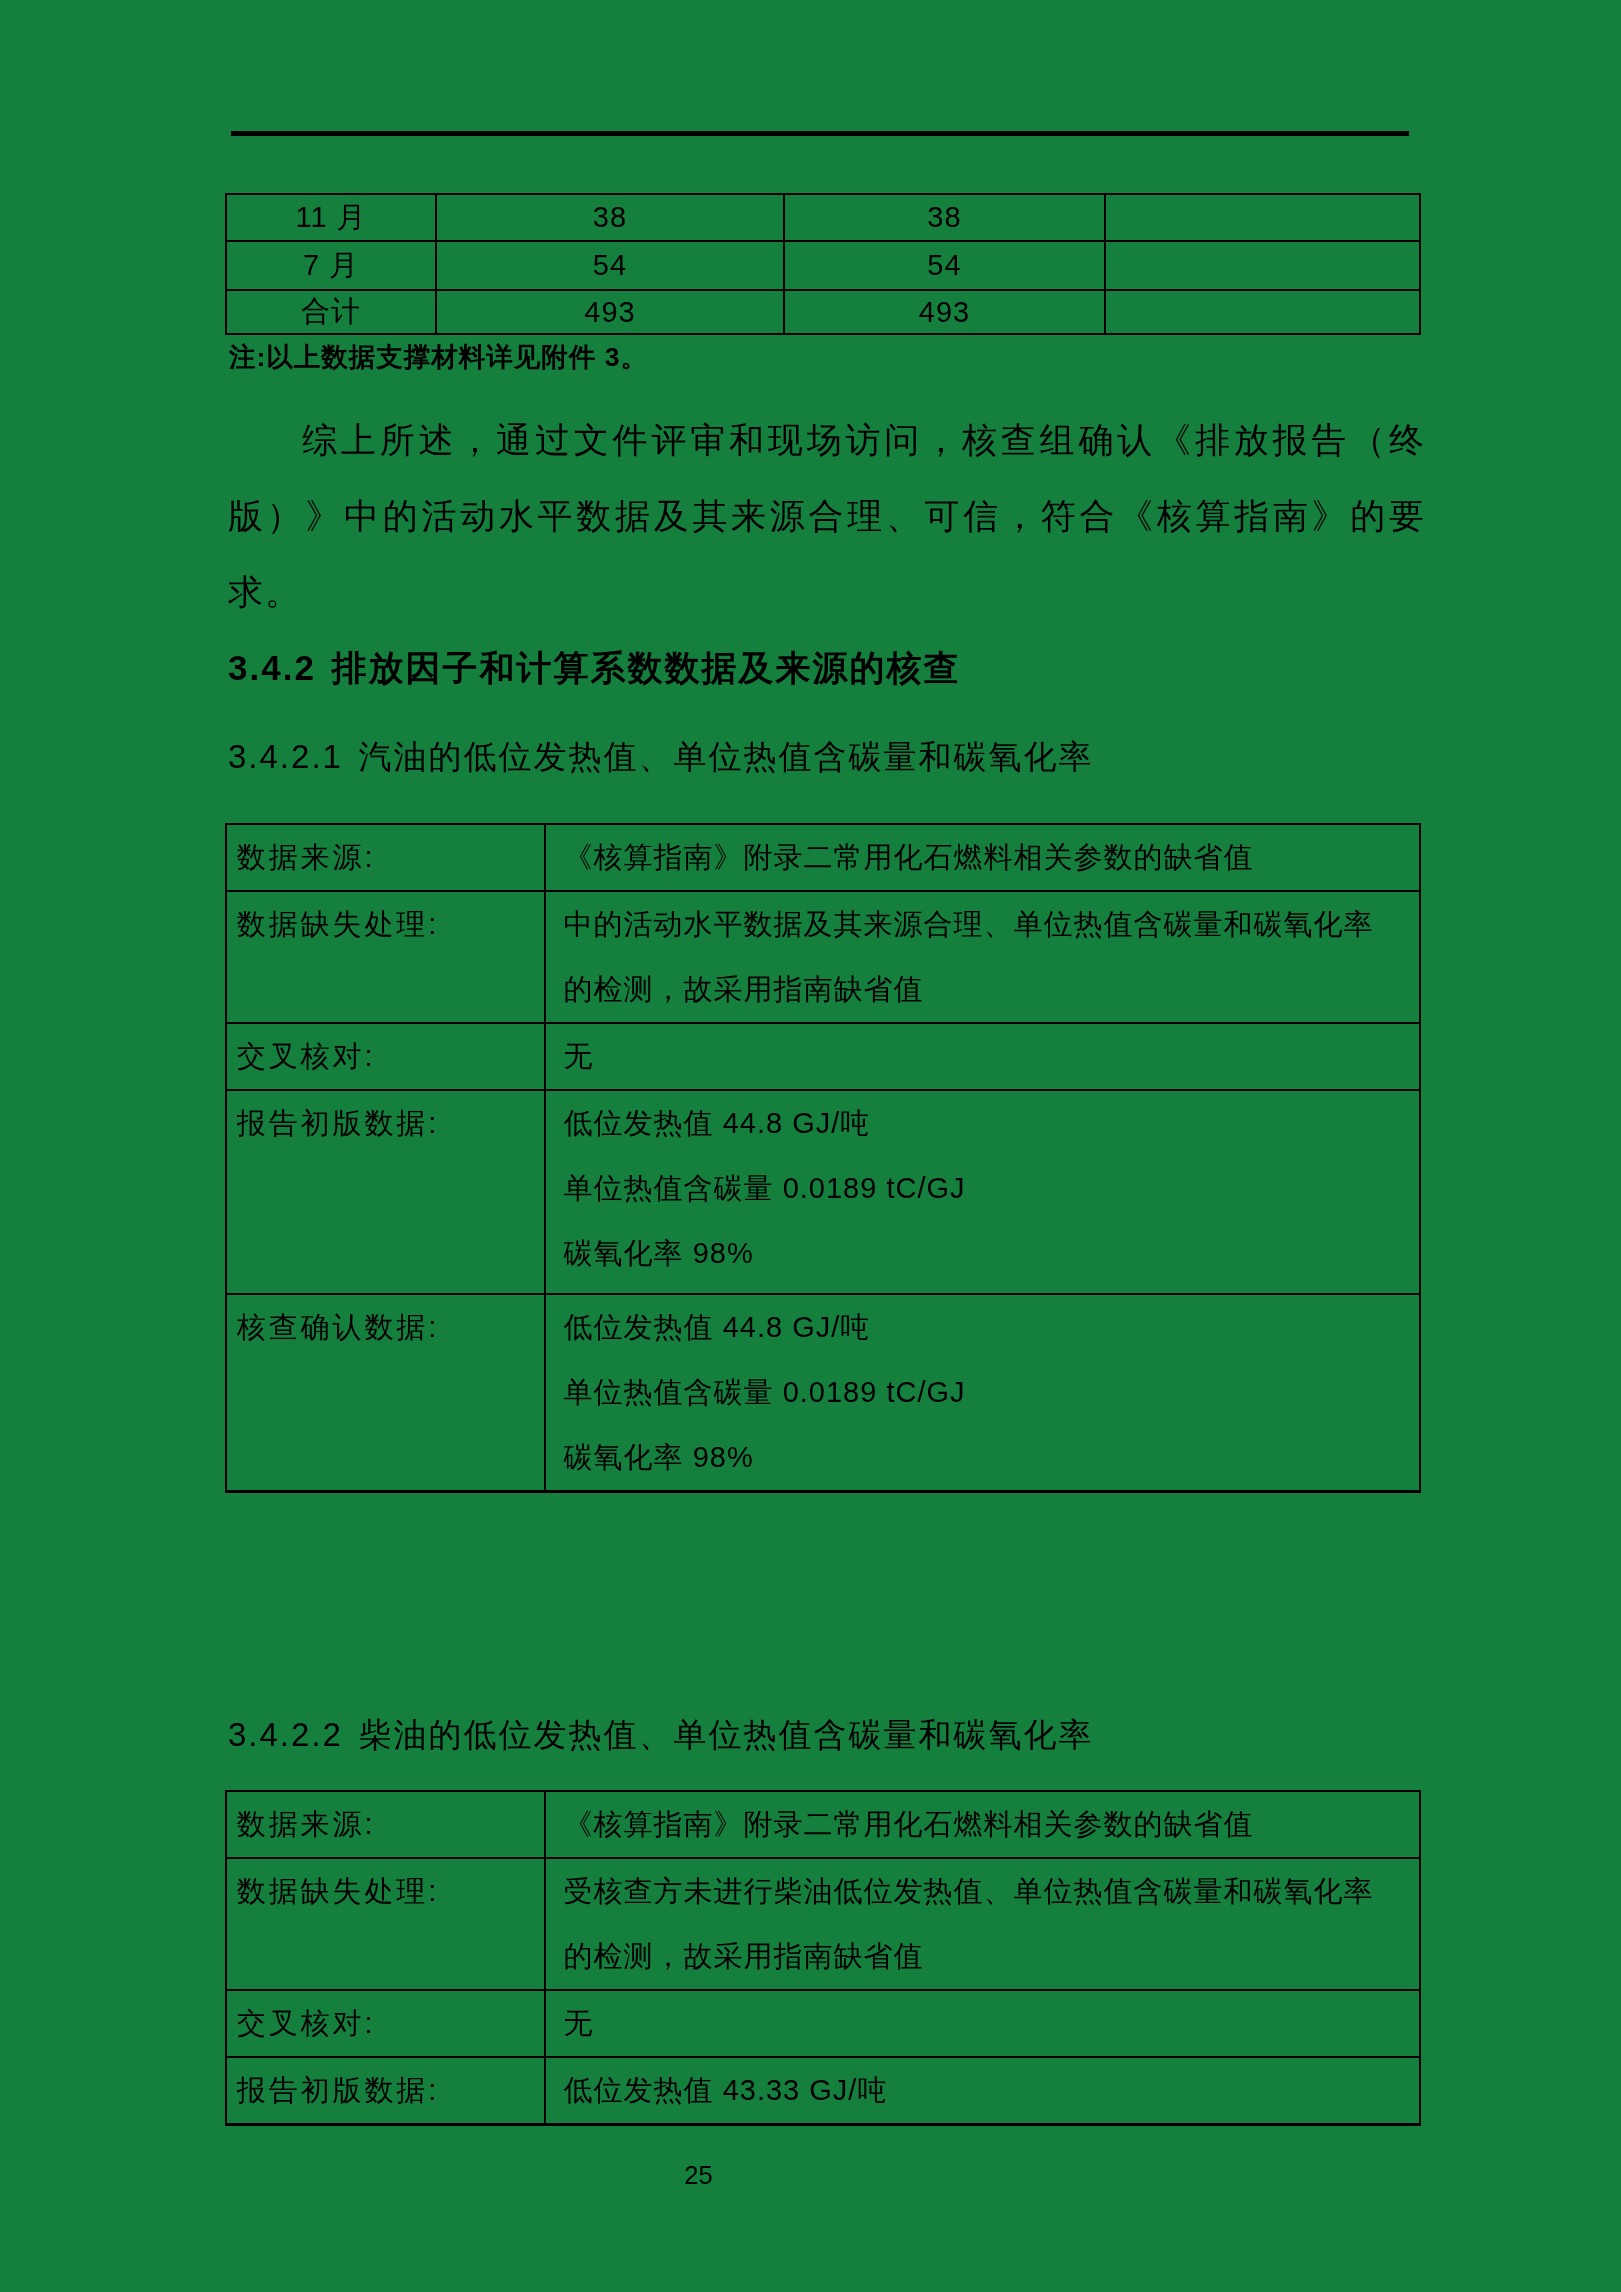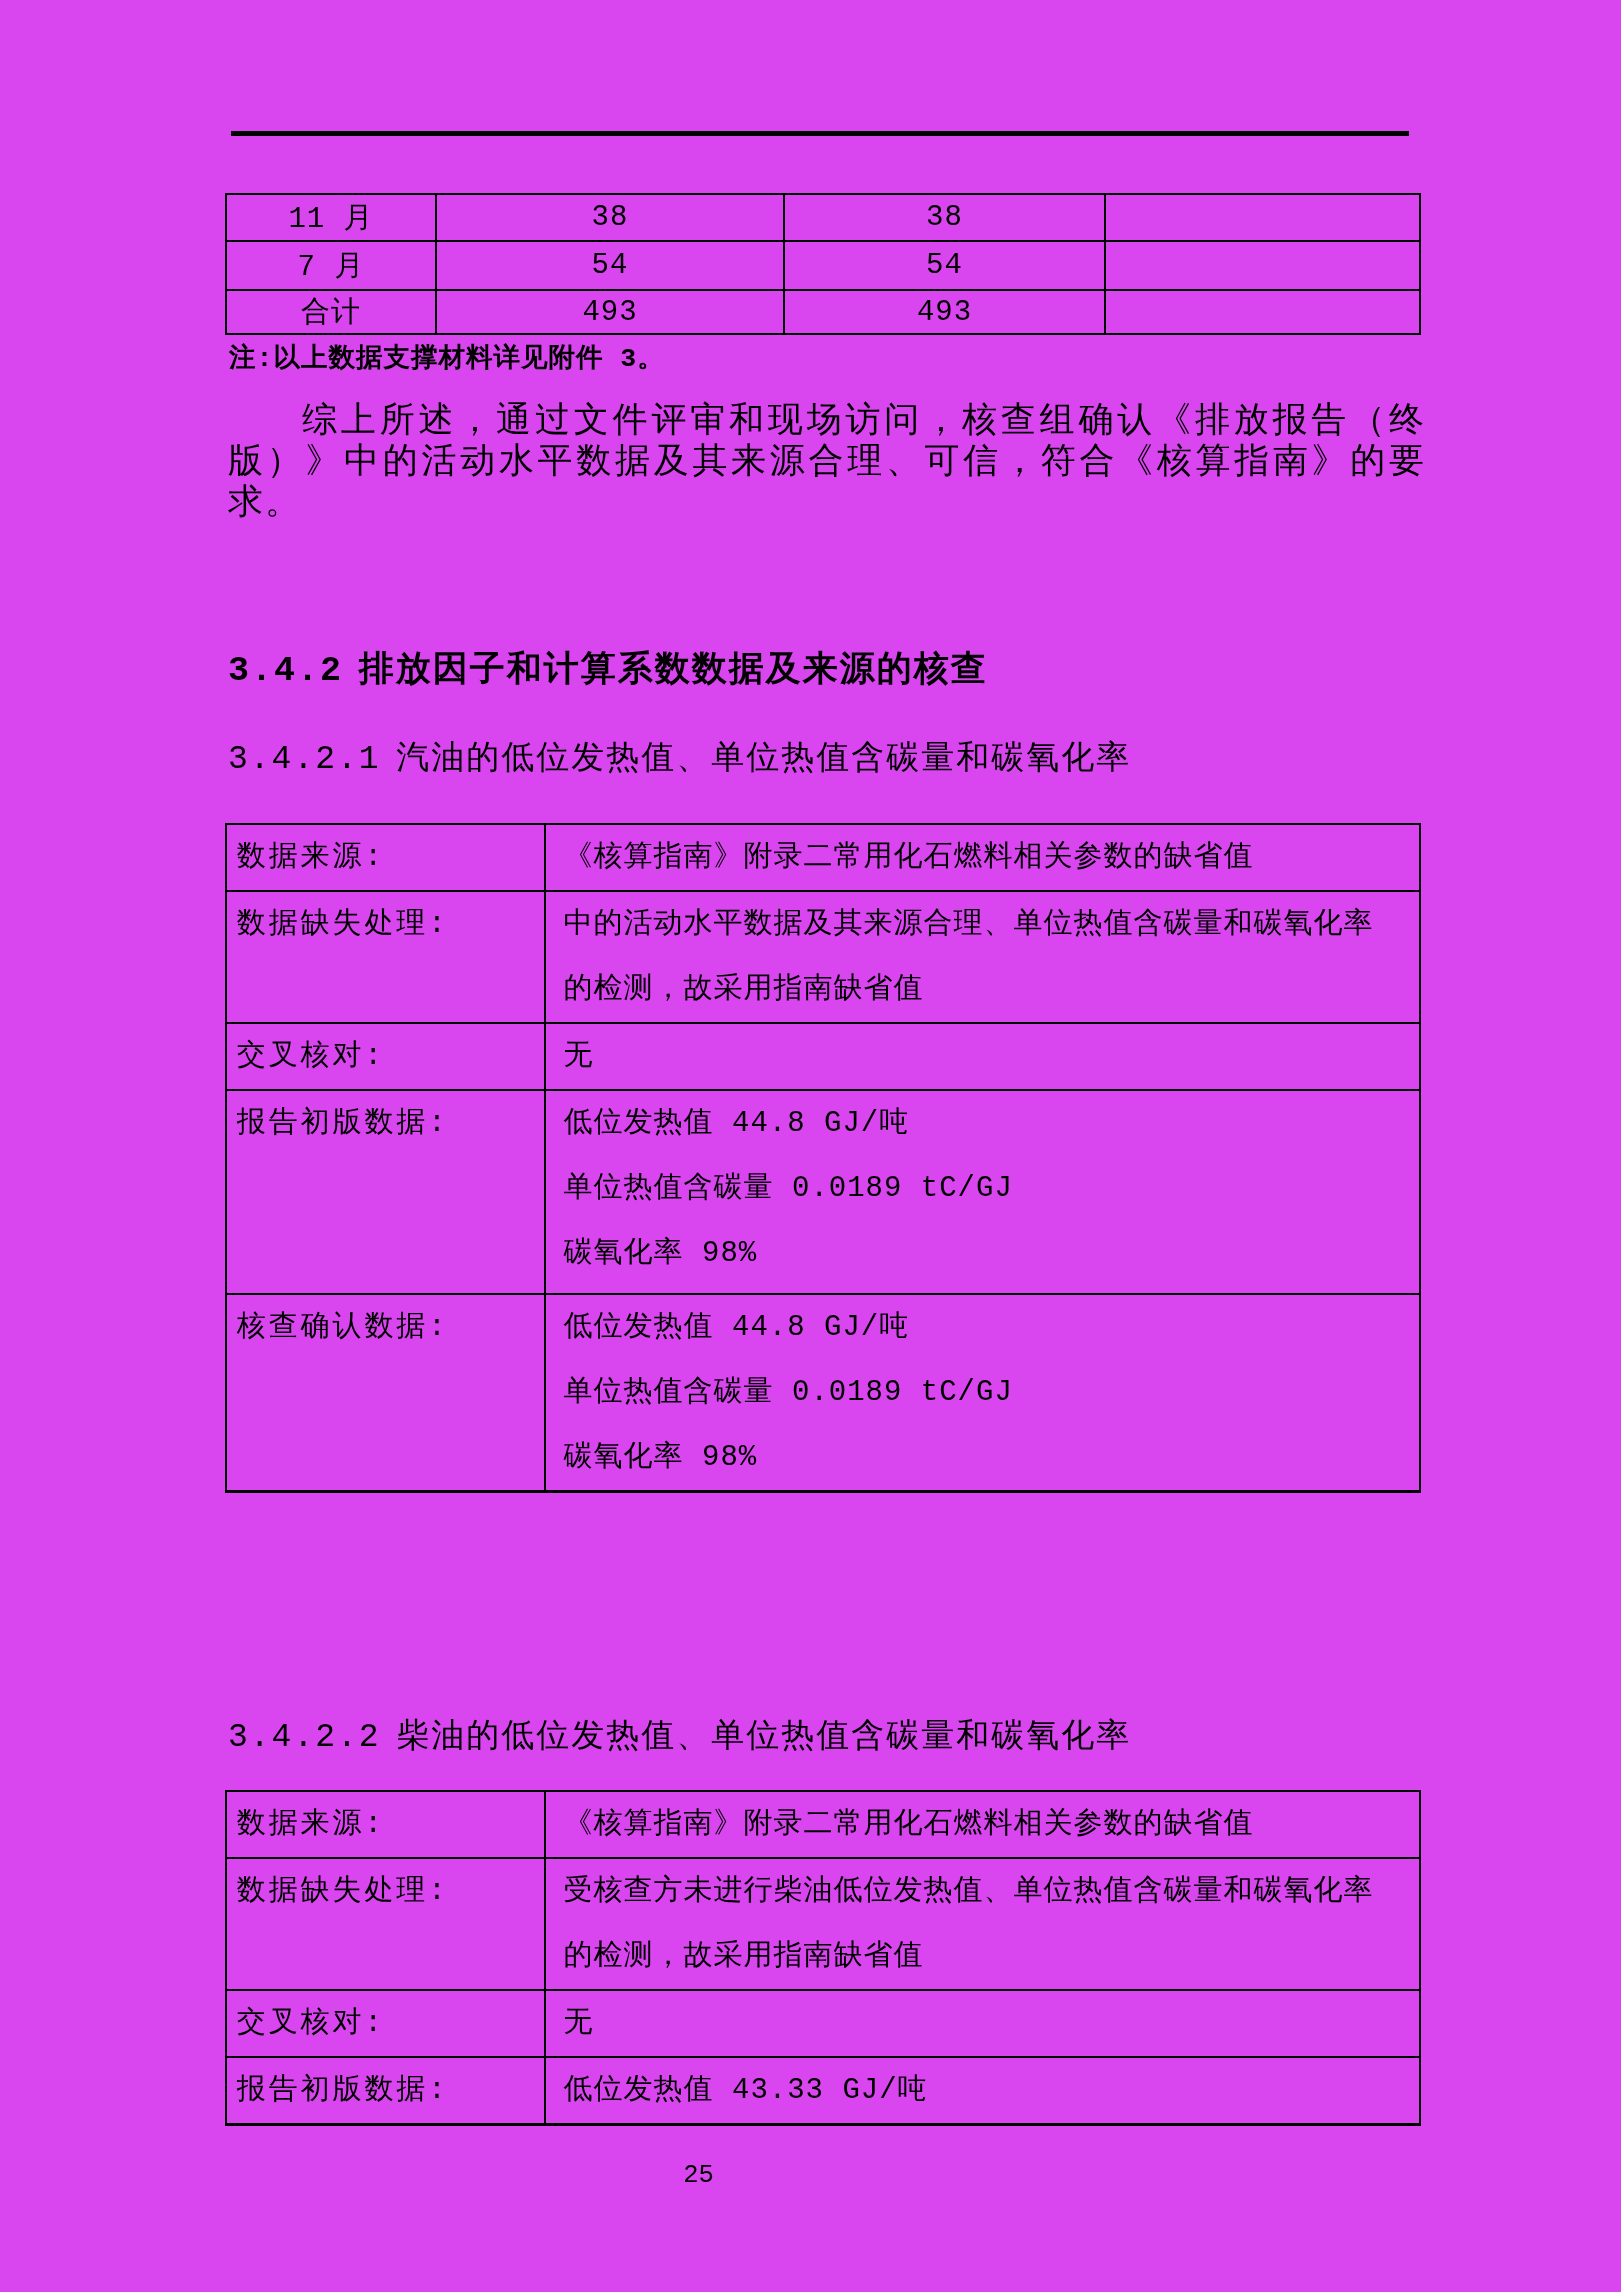--- a/index.html
+++ b/index.html
@@ -4,22 +4,22 @@
 <style>
   html, body {
     margin: 0;
     padding: 0;
     background: #ffffff;
   }
   .page {
     position: relative;
     width: 1621px;
     height: 2293px;
-    background: #d946ef;
-    font-family: Liberation Mono, monospace;
+    background: #15803d;
+    font-family: Liberation Sans, sans-serif;
     color: #000000;
     overflow: hidden;
   }
   .header-rule {
     position: absolute;
     left: 231px;
     top: 131px;
     width: 1178px;
     height: 4.9px;
     background: #000000;
@@ -52,21 +52,21 @@
     font-weight: bold;
     letter-spacing: 1px;
   }
   .para {
     position: absolute;
     left: 228px;
     top: 402px;
     width: 1198px;
     margin: 0;
     font-size: 35px;
-    line-height: 41px;
+    line-height: 76px;
     letter-spacing: 2px;
     text-indent: 74px;
     text-align: justify;
     word-break: break-all;
   }
   
   .h2 {
     position: absolute;
     left: 228px;
     top: 645px;

